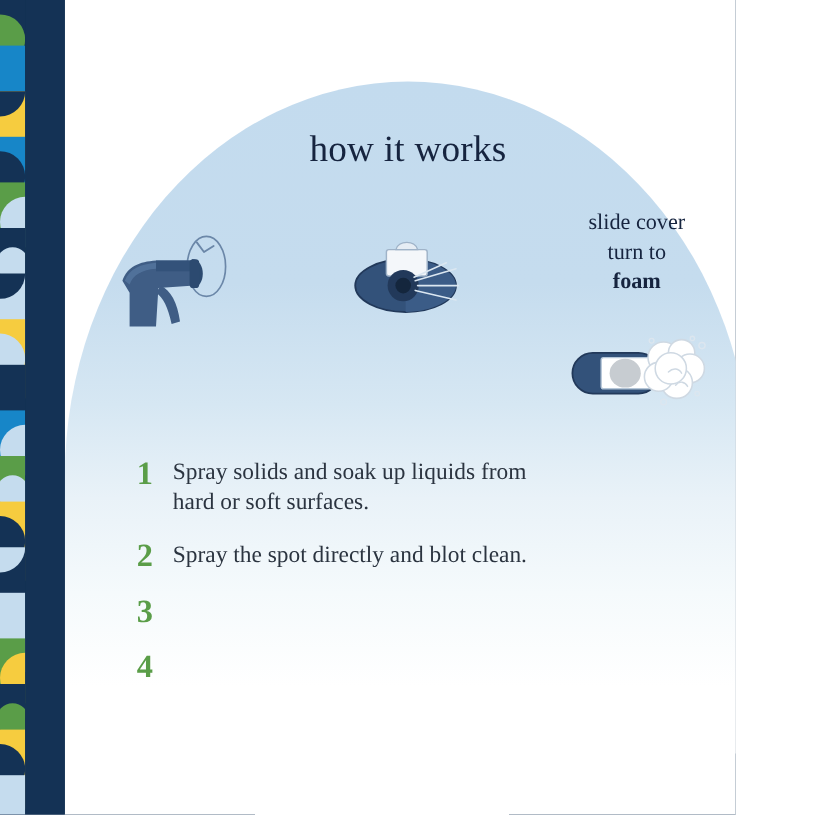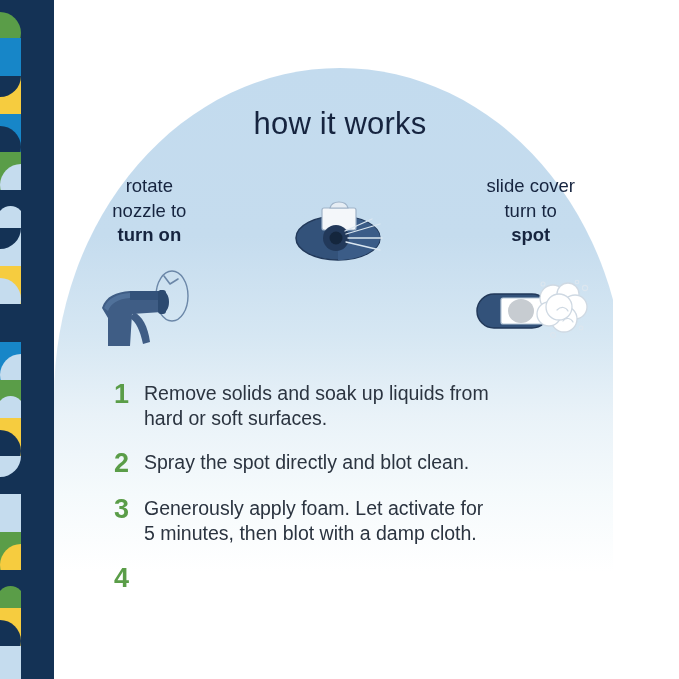--- a/index.html
+++ b/index.html
@@ -6,21 +6,21 @@
     margin: 0;
     padding: 0;
     background: #ffffff;
   }
   #root {
     position: relative;
     width: 613px;
     height: 679px;
     overflow: hidden;
     background: #143255;
-    font-family: Liberation Sans, sans-serif;
+    font-family: Liberation Serif, serif;
   }
 
   
   .pattern-strip {
     position: absolute;
     top: 0;
     width: 21px;
     height: 679px;
     background: #143255;
     overflow: hidden;
@@ -289,23 +289,20 @@
       </div>
     </div>
 
   <div class="content">
 
     <div class="title">how it works</div>
 
     <div class="cols">
 
       <div class="col">
-        <div class="col-cap"><span>rotate</span>
-<span>nozzle to</span>
-<strong>turn on</strong></div>
         <div class="col-icon">
           <svg width="118" height="86" viewBox="0 0 118 86">
 
             <ellipse cx="82" cy="32" rx="16" ry="25" fill="none" stroke="#6b87a8" stroke-width="1.4"></ellipse>
             <path d="M74 12 L80 20 L88 15" fill="none" stroke="#6b87a8" stroke-width="1.6" stroke-linecap="round" stroke-linejoin="round"></path>
 
             <path d="M12 44 C16 32 26 28 40 27 L72 27 L72 48 L42 50 L40 82 L18 82 L18 54 Z" fill="#3f5d85"></path>
             <path d="M40 27 L72 27 L72 36 L40 36 Z" fill="#33527a"></path>
 
             <path d="M70 26 C82 26 82 50 70 50 Z" fill="#2c4a70"></path>
@@ -338,21 +335,21 @@
               <line x1="58" y1="52" x2="92" y2="60"></line>
               <line x1="57" y1="41" x2="84" y2="29"></line>
             </g>
           </svg>
         </div>
       </div>
 
       <div class="col">
         <div class="col-cap"><span>slide cover</span>
 <span>turn to</span>
-<strong>spot</strong></div>
+<strong>foam</strong></div>
         <div class="col-icon">
           <svg width="124" height="86" viewBox="0 0 124 86">
 
             <g>
               <rect x="8" y="30" width="72" height="34" rx="17" fill="#33527a" stroke="#22395a" stroke-width="1.5"></rect>
 
               <rect x="32" y="34" width="42" height="26" rx="2" fill="#ffffff" stroke="#b6c7d8" stroke-width="1.2"></rect>
               <ellipse cx="52" cy="47" rx="13" ry="12" fill="#c7ccd1"></ellipse>
             </g>
 
@@ -378,31 +375,29 @@
             </g>
           </svg>
         </div>
       </div>
 
     </div>
 
     <div class="steps">
       <div class="step">
         <div class="step-num">1</div>
-        <div class="step-text">Remove solids and soak up liquids from
+        <div class="step-text">Spray solids and soak up liquids from
 hard or soft surfaces.</div>
       </div>
       <div class="step">
         <div class="step-num">2</div>
         <div class="step-text">Spray the spot directly and blot clean.</div>
       </div>
       <div class="step">
         <div class="step-num">3</div>
-        <div class="step-text">Generously apply foam. Let activate for
-5 minutes, then blot with a damp cloth.</div>
       </div>
       <div class="step">
         <div class="step-num">4</div>
       </div>
     </div>
 
   </div>
 </div>
 
 </body></html>

